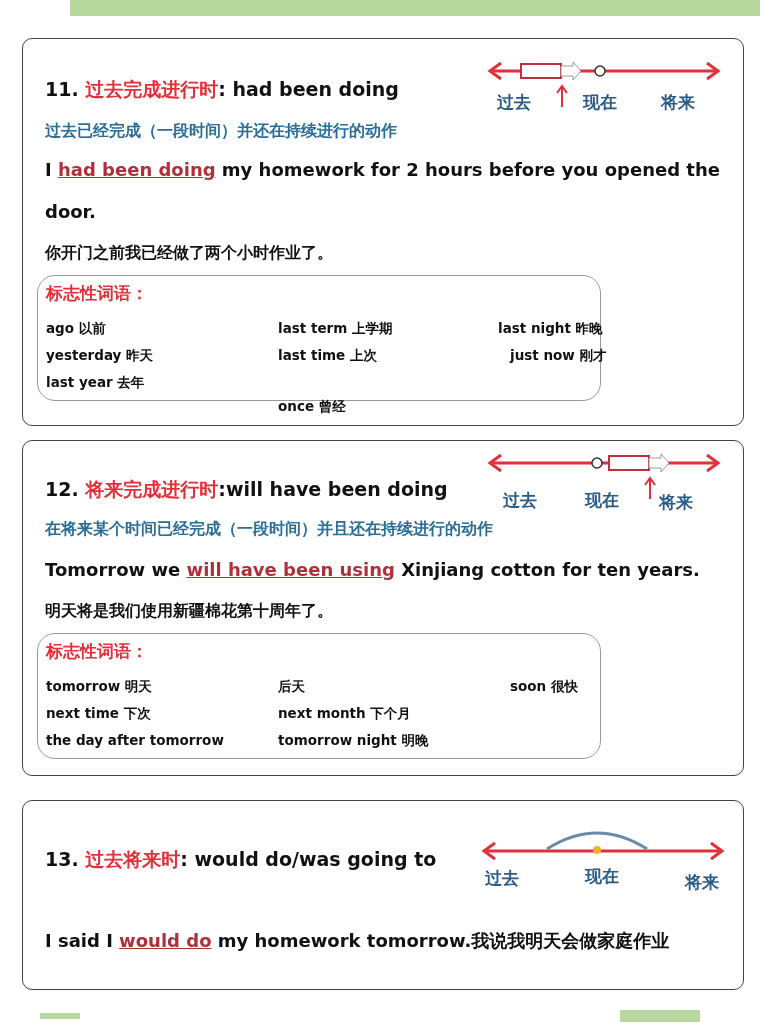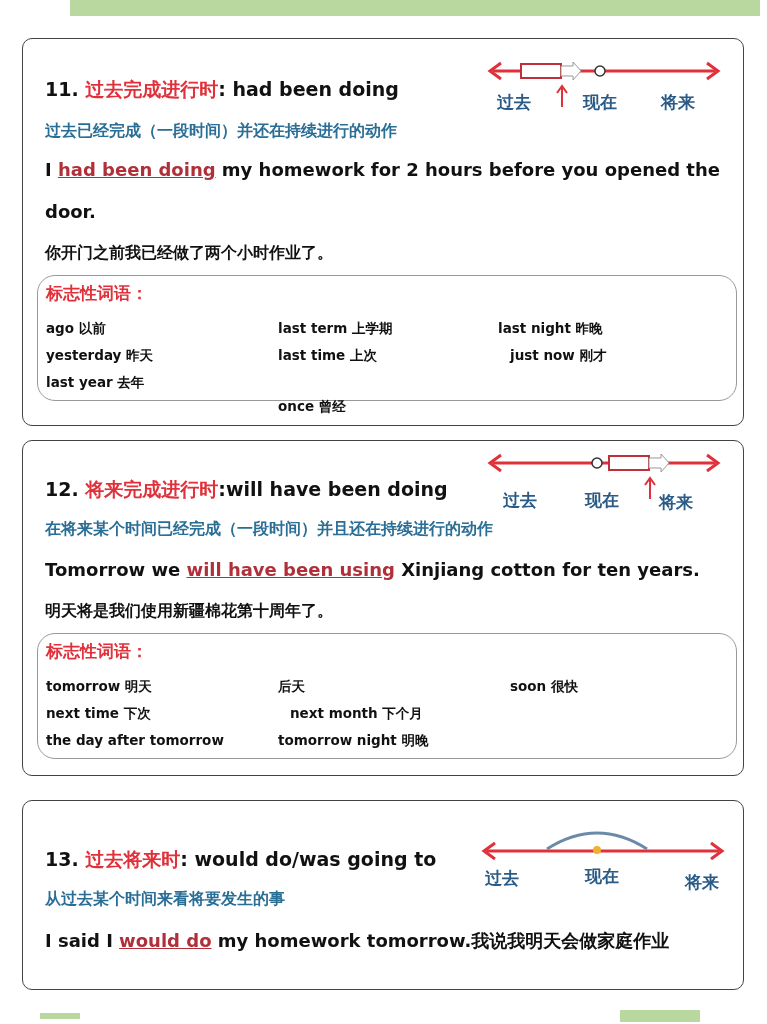--- a/index.html
+++ b/index.html
@@ -8,21 +8,21 @@
   .green-top { position:absolute; left:70px; top:0; width:690px; height:16px; background:#b8d8a0; }
   .green-bl { position:absolute; left:40px; top:1013px; width:40px; height:6px; background:#b8d8a0; }
   .green-br { position:absolute; left:620px; top:1010px; width:80px; height:12px; background:#b8d8a0; }
   .card { position:absolute; left:22px; width:722px; border:1.5px solid #444; border-radius:10px; box-sizing:border-box; background:#fff; }
   .title { position:absolute; left:22px; font-weight:bold; font-size:19px; white-space:nowrap; }
   .red { color:#e0303a; }
   .desc { position:absolute; left:22px; font-weight:bold; font-size:16px; color:#2a6e96; white-space:nowrap; }
   .sent { position:absolute; left:22px; font-weight:bold; font-size:18px; white-space:nowrap; }
   .hl { color:#b0303a; text-decoration:underline; text-decoration-color:#b0303a; }
   .cn { position:absolute; left:22px; font-weight:bold; font-size:16px; white-space:nowrap; }
-  .kw { position:absolute; left:14px; width:700px; border:1px solid #999; border-radius:18px; box-sizing:border-box; }
+  .kw { position:absolute; left:14px; width:564px; border:1px solid #999; border-radius:18px; box-sizing:border-box; }
   .kw-title { position:absolute; left:8px; top:6px; font-weight:bold; font-size:17px; color:#e0303a; }
   .kw-item { position:absolute; font-weight:bold; font-size:13.5px; white-space:nowrap; }
   .tl { position:absolute; }
   .tl-label { position:absolute; font-weight:bold; font-size:17px; color:#2a5a86; white-space:nowrap; }
 </style>
 </head>
 <body>
 
 <div class="green-top"></div>
 
@@ -76,21 +76,21 @@
   <div class="sent" style="top:118px;">
     <span>Tomorrow we </span><span class="hl">will have been using</span><span> Xinjiang cotton for ten years.</span>
   </div>
   <div class="cn" style="top:160px;text-align:right;">明天将是我们使用新疆棉花第十周年了。</div>
   <div class="kw" style="top:192px;height:126px;">
     <div class="kw-title">标志性词语：</div>
     <div class="kw-item" style="left:8px;top:44px;">tomorrow  明天</div>
     <div class="kw-item" style="left:240px;top:44px;">后天</div>
     <div class="kw-item" style="left:472px;top:44px;">soon  很快</div>
     <div class="kw-item" style="left:8px;top:71px;">next time  下次</div>
-    <div class="kw-item" style="left:252px;top:71px;">next month  下个月</div>
+    <div class="kw-item" style="left:240px;top:71px;">next month  下个月</div>
     <div class="kw-item" style="left:8px;top:98px;">the day after tomorrow</div>
     <div class="kw-item" style="left:240px;top:98px;">tomorrow night  明晚</div>
   </div>
   <div class="tl" style="left:462px;top:8px;width:240px;height:60px;">
     <svg width="240" height="30">
       <line x1="8" y1="14" x2="230" y2="14" stroke="#e0303a" stroke-width="3"></line>
       <polyline points="16,6 5,14 16,22" fill="none" stroke="#e0303a" stroke-width="3"></polyline>
       <polyline points="222,6 233,14 222,22" fill="none" stroke="#e0303a" stroke-width="3"></polyline>
       <circle cx="112" cy="14" r="5" fill="#fff" stroke="#333" stroke-width="1.5"></circle>
       <rect x="124" y="7" width="40" height="14" fill="#fff" stroke="#c0303a" stroke-width="2"></rect>
@@ -104,21 +104,20 @@
     <span class="tl-label" style="left:100px;top:40px;">现在</span>
     <span class="tl-label" style="left:174px;top:42px;">将来</span>
   </div>
 </div>
 
 <div class="card" style="top:800px;height:190px;">
   <div class="title" style="top:46px;">
     <span>13.</span>
     <span class="red">过去将来时</span><span>: would do/was going to</span>
   </div>
-  <div class="desc" style="top:88px;">从过去某个时间来看将要发生的事</div>
   <div class="sent" style="top:128px;">
     <span>I said I </span><span class="hl">would do</span><span> my homework tomorrow.</span><span>我说我明天会做家庭作业</span>
   </div>
   <div class="tl" style="left:456px;top:20px;width:250px;height:70px;">
     <svg width="250" height="40">
       <line x1="8" y1="30" x2="240" y2="30" stroke="#e0303a" stroke-width="3"></line>
       <polyline points="16,22 5,30 16,38" fill="none" stroke="#e0303a" stroke-width="3"></polyline>
       <polyline points="232,22 243,30 232,38" fill="none" stroke="#e0303a" stroke-width="3"></polyline>
       <path d="M68,28 Q118,-4 168,28" fill="none" stroke="#6a8aa8" stroke-width="3"></path>
       <circle cx="118" cy="29" r="4" fill="#f0b030"></circle>

